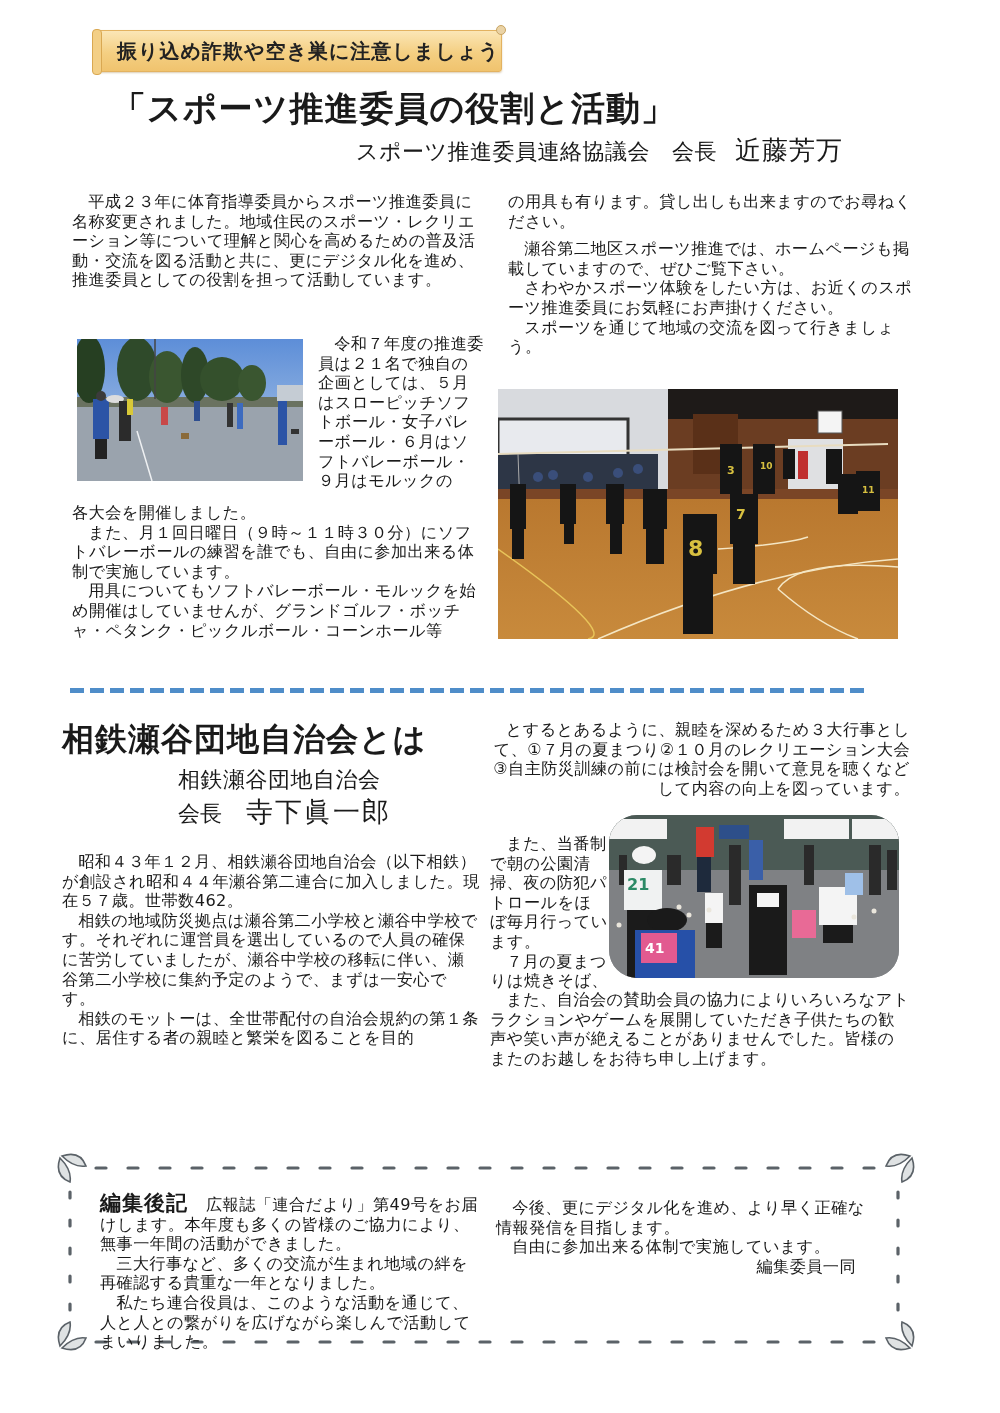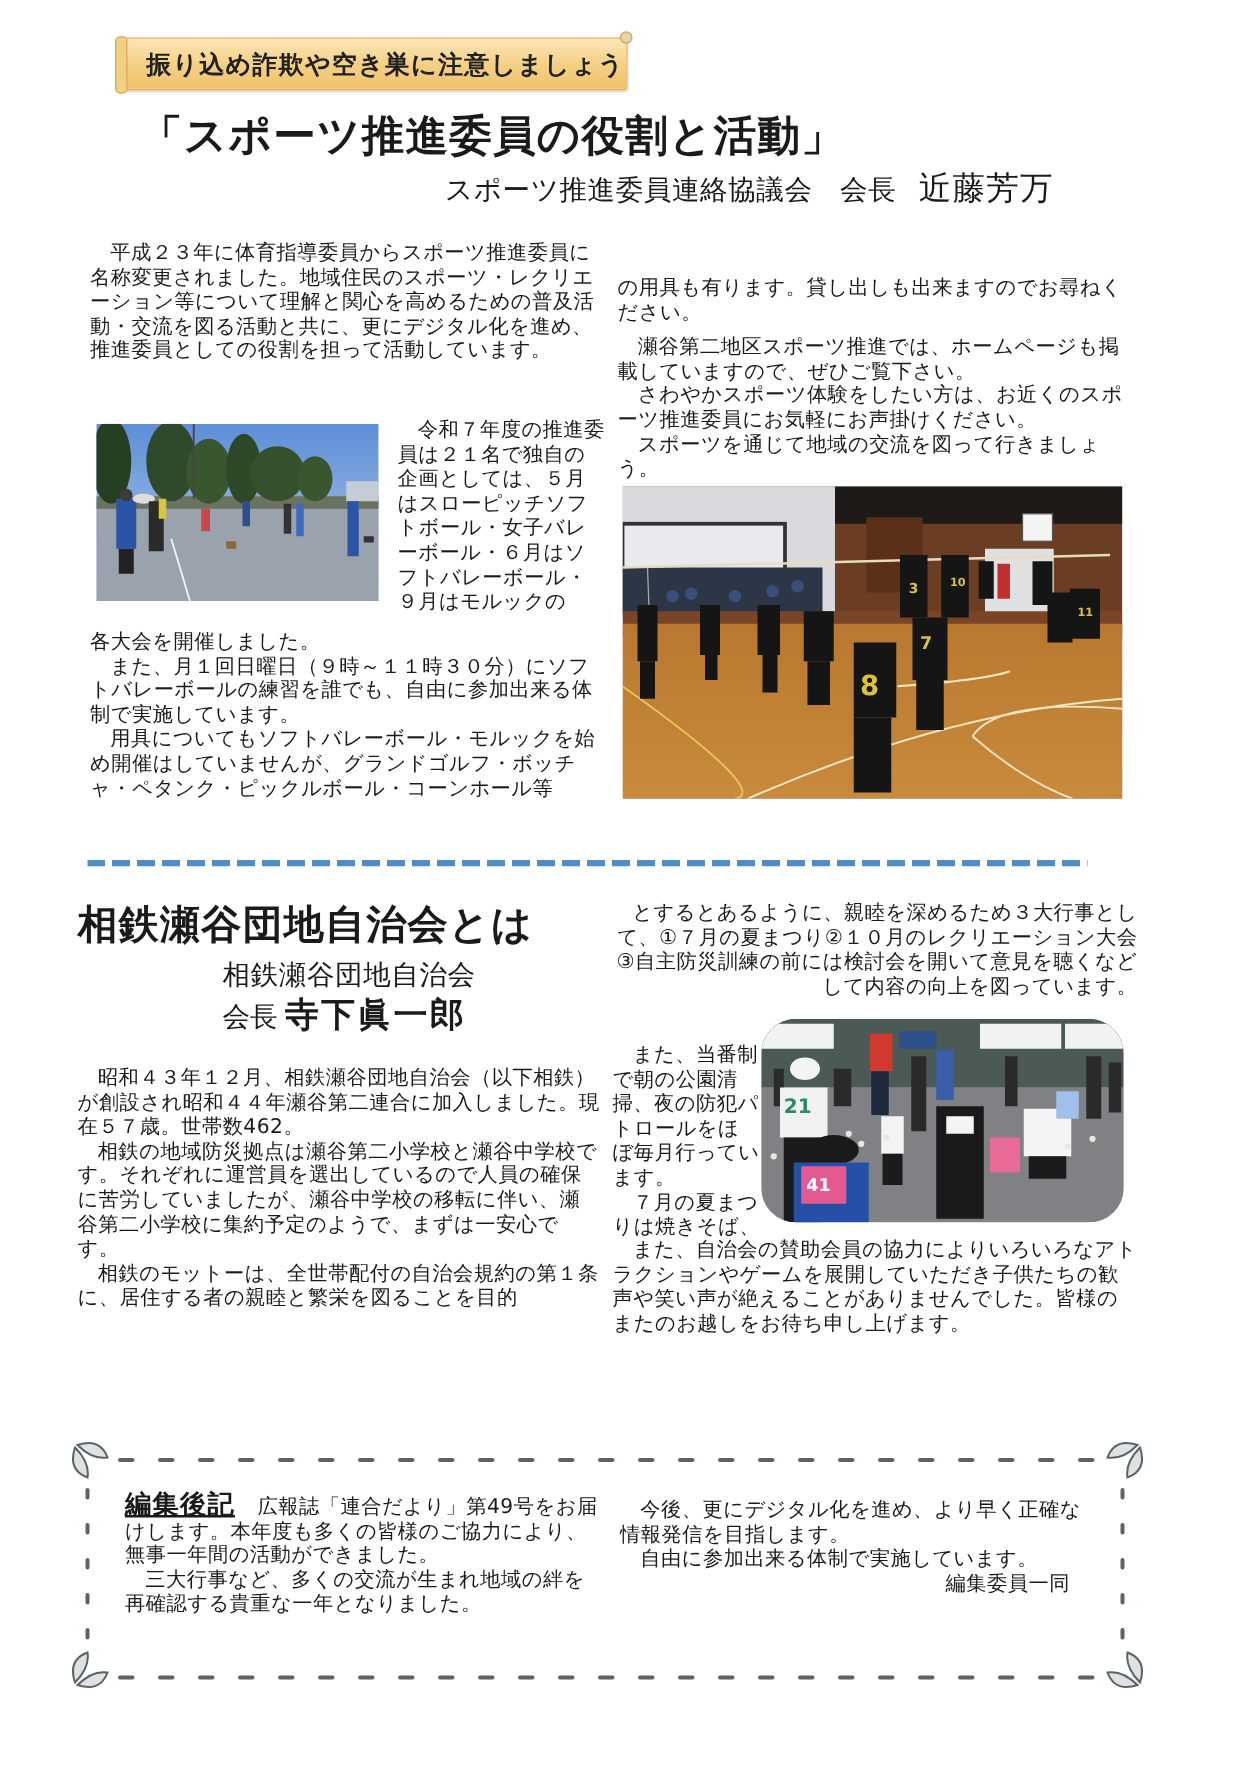--- a/index.html
+++ b/index.html
@@ -29,24 +29,24 @@
 
   .photo { overflow:hidden; }
   .photo svg { display:block; width:100%; height:100%; }
 
   .dashline { left:70px; top:688px; width:800px; height:5px;
               background:repeating-linear-gradient(90deg,#4f8dc9 0 14px, transparent 14px 20px); }
 
   .title2 { left:62px; top:718px; font-size:32px; font-weight:bold; letter-spacing:1px; }
   .org2 { left:178px; top:765px; font-size:22px; letter-spacing:0.5px; }
   .byline2 { left:178px; top:794px; font-size:22px; }
-  .byline2 .name { font-weight:bold; font-size:27px; margin-left:6px; letter-spacing:2px; }
+  .byline2 .name { font-weight:normal; font-size:27px; margin-left:24px; letter-spacing:2px; }
 
   .note-frame { left:56px; top:1152px; width:860px; height:200px; }
-  .ed-title { font-weight:bold; font-size:21px; letter-spacing:1px; margin-right:18px;text-decoration:underline; }
+  .ed-title { font-weight:bold; font-size:21px; letter-spacing:1px; margin-right:18px; }
   .sign { text-align:right; padding-right:20px; }
 </style>
 </head>
 <body>
 
 <div class="abs banner">
   <span>振り込め詐欺や空き巣に注意しましょう</span>
 </div>
 
 <div class="abs title1">「スポーツ推進委員の役割と活動」</div>
@@ -97,21 +97,21 @@
 <div class="abs txt" style="left:318px; top:334px; width:166px;">
   <p class="para">令和７年度の推進委員は２１名で独自の企画としては、５月はスローピッチソフトボール・女子バレーボール・６月はソフトバレーボール・９月はモルックの</p>
 </div>
 
 <div class="abs txt" style="left:72px; top:503px; width:410px;">
   <p class="para noind">各大会を開催しました。</p>
   <p class="para">また、月１回日曜日（９時～１１時３０分）にソフトバレーボールの練習を誰でも、自由に参加出来る体制で実施しています。</p>
   <p class="para">用具についてもソフトバレーボール・モルックを始め開催はしていませんが、グランドゴルフ・ボッチャ・ペタンク・ピックルボール・コーンホール等</p>
 </div>
 
-<div class="abs txt" style="left:494px; top:192px; width:418px;margin-top:28px;">
+<div class="abs txt" style="left:508px; top:192px; width:418px;">
   <p class="para noind">の用具も有ります。貸し出しも出来ますのでお尋ねください。</p>
   <p class="para gap">瀬谷第二地区スポーツ推進では、ホームページも掲載していますので、ぜひご覧下さい。</p>
   <p class="para">さわやかスポーツ体験をしたい方は、お近くのスポーツ推進委員にお気軽にお声掛けください。</p>
   <p class="para">スポーツを通じて地域の交流を図って行きましょう。</p>
 </div>
 
 <div class="abs photo" style="left:498px; top:389px; width:400px; height:250px;">
   <svg viewBox="0 0 400 250" preserveAspectRatio="none">
     <defs>
       <linearGradient id="floor" x1="0" y1="0" x2="0" y2="1">
@@ -263,18 +263,19 @@
       <path d="M856 6 Q862 24 846 30 Q844 18 856 6 Z"></path>
       <path d="M854 196 Q836 202 830 186 Q842 184 854 196 Z"></path>
       <path d="M856 194 Q862 176 846 170 Q844 182 856 194 Z"></path>
     </g>
   </svg>
 </div>
 
 <div class="abs txt" style="left:100px; top:1194px; width:380px;">
   <p class="para noind"><span class="ed-title">編集後記</span><span>広報誌「連合だより」第49号をお届けします。本年度も多くの皆様のご協力により、無事一年間の活動ができました。</span></p>
   <p class="para">三大行事など、多くの交流が生まれ地域の絆を再確認する貴重な一年となりました。</p>
+  <p class="para">私たち連合役員は、このような活動を通じて、人と人との繋がりを広げながら楽しんで活動してまいりました。</p>
 </div>
 <div class="abs txt" style="left:496px; top:1198px; width:380px;">
   <p class="para">今後、更にデジタル化を進め、より早く正確な情報発信を目指します。</p>
   <p class="para">自由に参加出来る体制で実施しています。</p>
   <p class="para noind sign">編集委員一同</p>
 </div>
 
 </body></html>

